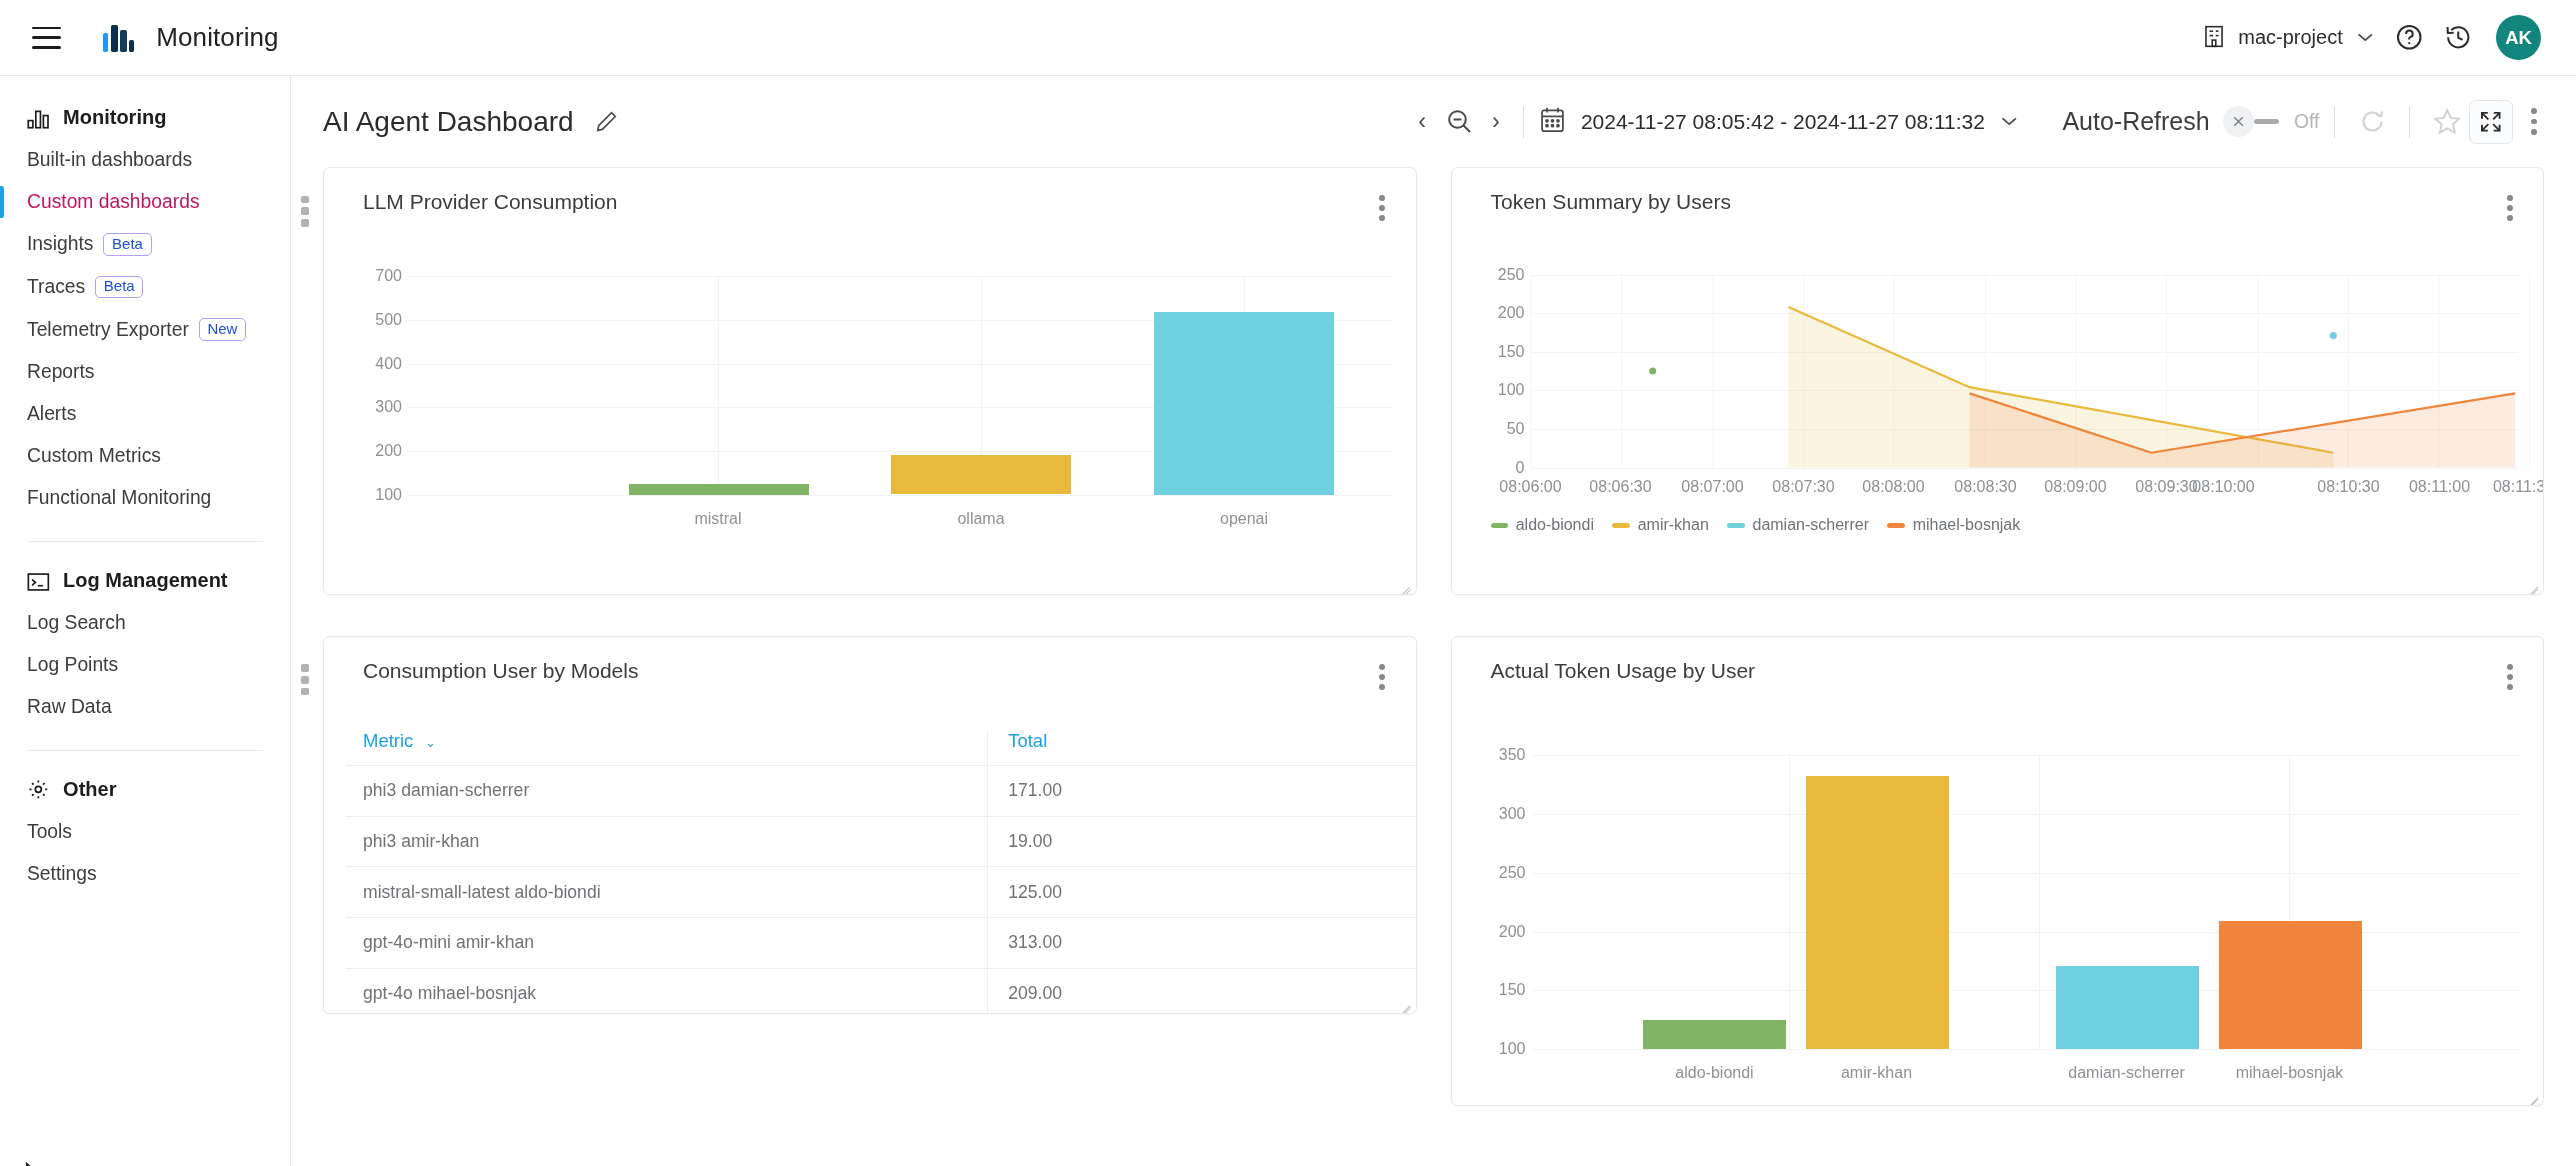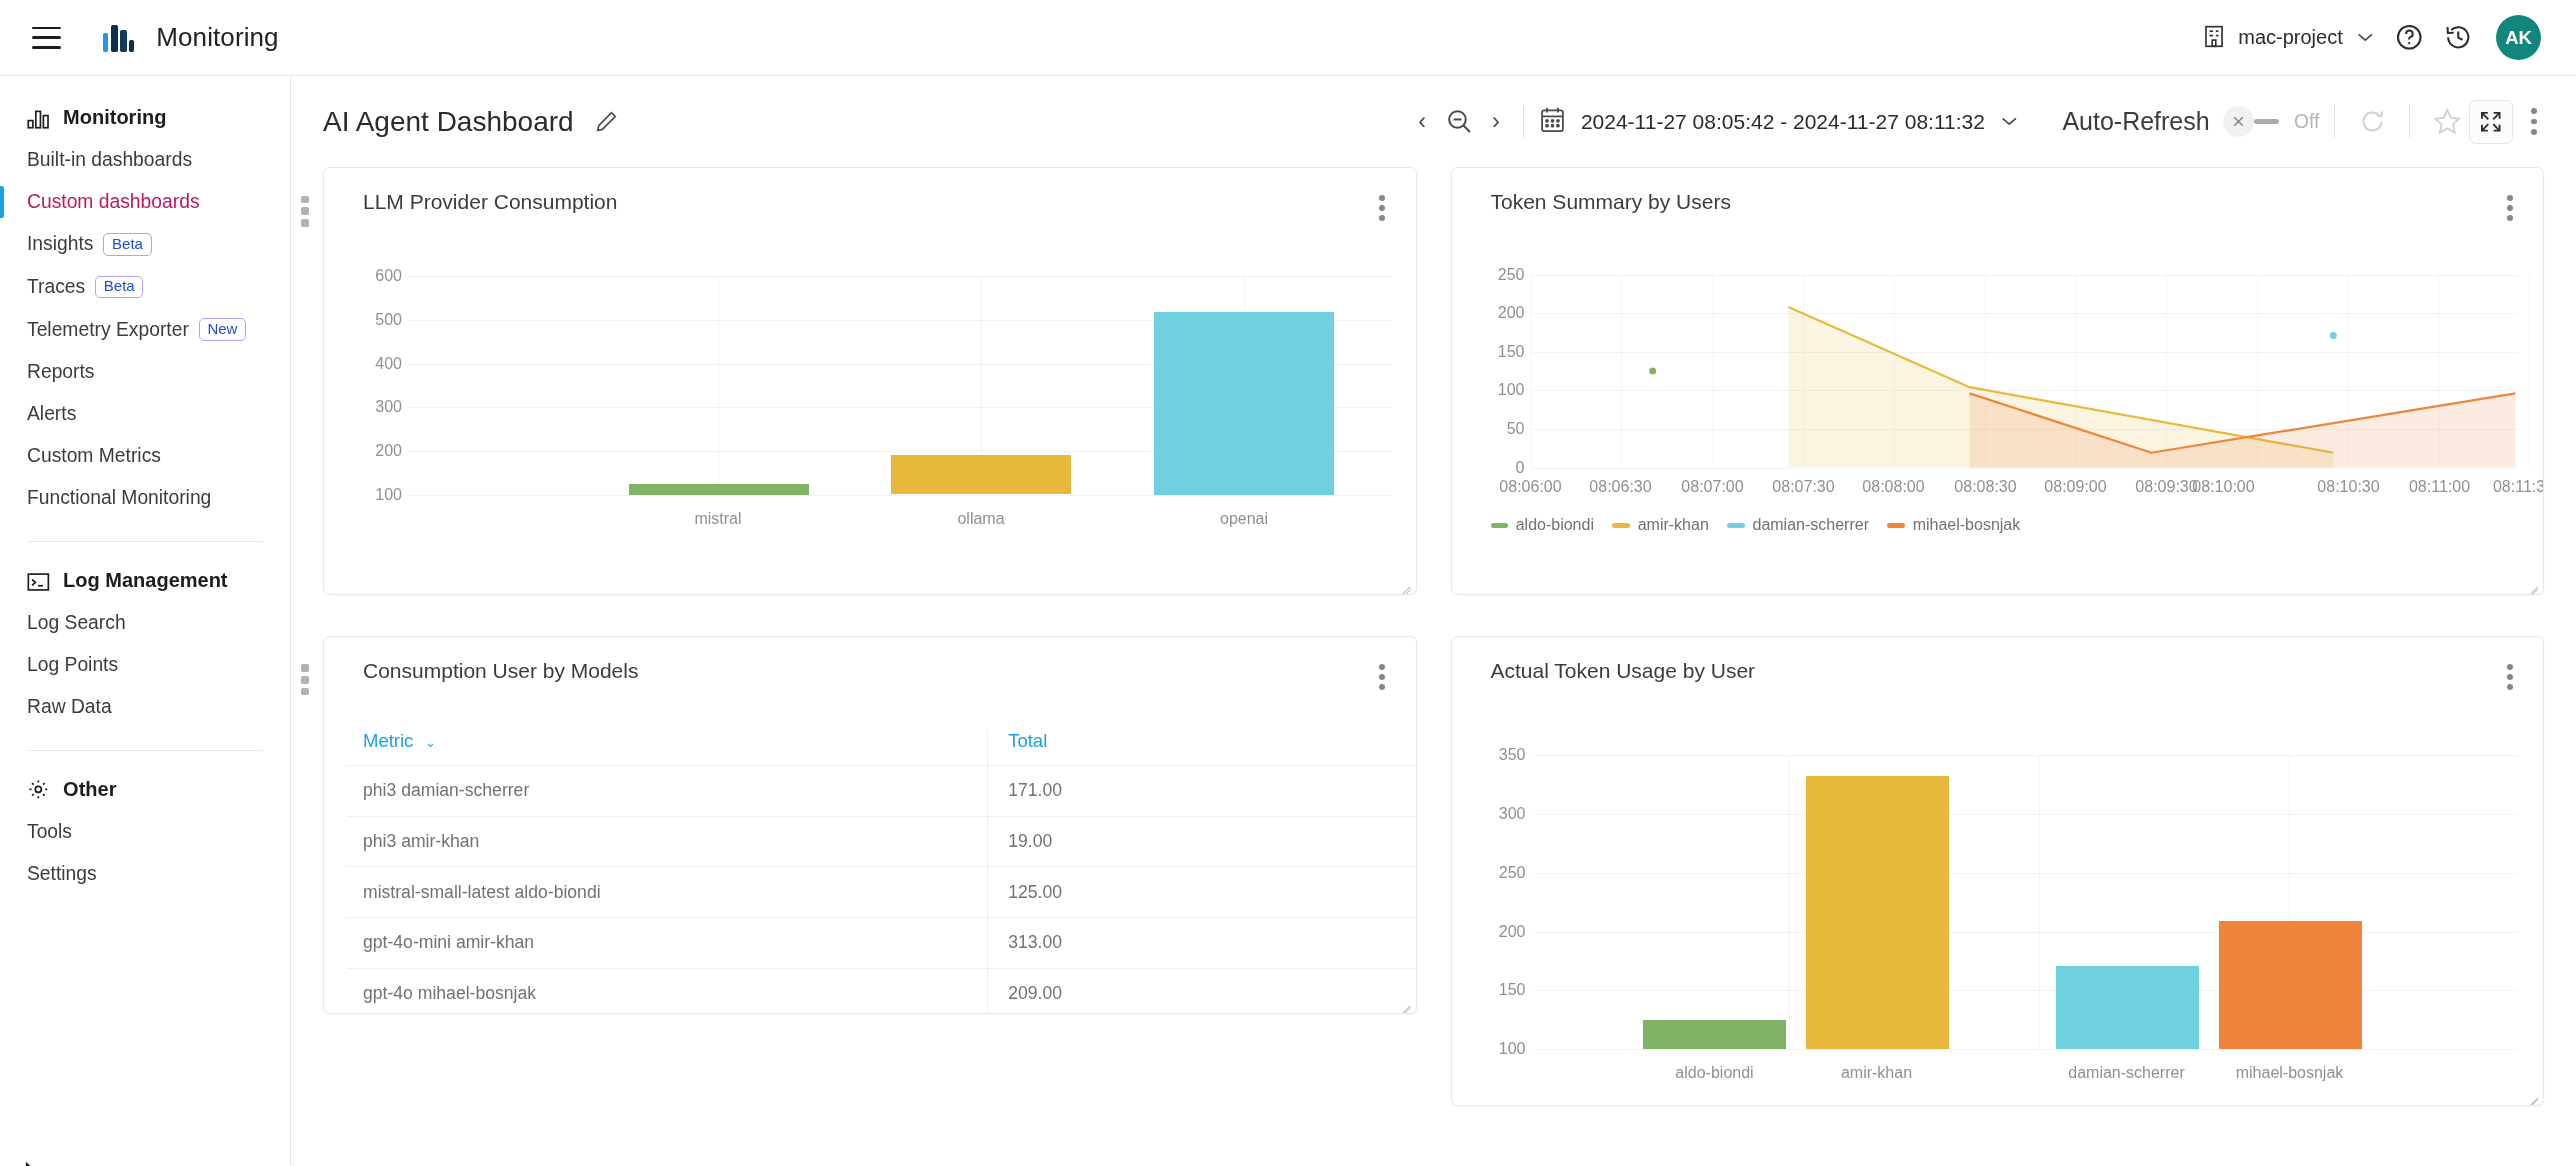--- a/index.html
+++ b/index.html
@@ -410,21 +410,21 @@
             <div class="gridline" style="left:84px; right:23.5px; top:94px;"></div>
             <div class="gridline" style="left:84px; right:23.5px; top:138px;"></div>
             <div class="gridline" style="left:84px; right:23.5px; top:181px;"></div>
             <div class="gridline" style="left:84px; right:23.5px; top:225px;"></div>
             <div class="gridline" style="left:84px; right:23.5px; top:269px;"></div>
 
             <div class="vgridline" style="left:394px; top:50px; height:218px;"></div>
             <div class="vgridline" style="left:657px; top:50px; height:218px;"></div>
             <div class="vgridline" style="left:920px; top:50px; height:218px;"></div>
 
-            <span class="yaxis-lbl" style="left:39px; width:39px; top:50px;">600</span>
+            <span class="yaxis-lbl" style="left:39px; width:39px; top:50px;">700</span>
             <span class="yaxis-lbl" style="left:39px; width:39px; top:94px;">500</span>
             <span class="yaxis-lbl" style="left:39px; width:39px; top:138px;">400</span>
             <span class="yaxis-lbl" style="left:39px; width:39px; top:181px;">300</span>
             <span class="yaxis-lbl" style="left:39px; width:39px; top:225px;">200</span>
             <span class="yaxis-lbl" style="left:39px; width:39px; top:269px;">100</span>
 
             <div class="bar" style="left:305px; width:180px; height:11px; top:258px; background:#80b464;"></div>
             <div class="bar" style="left:567px; width:180px; height:39px; top:229px; background:#e8b93c;"></div>
             <div class="bar" style="left:830px; width:180px; height:183px; top:86px; background:#6fd0e0;"></div>
 

